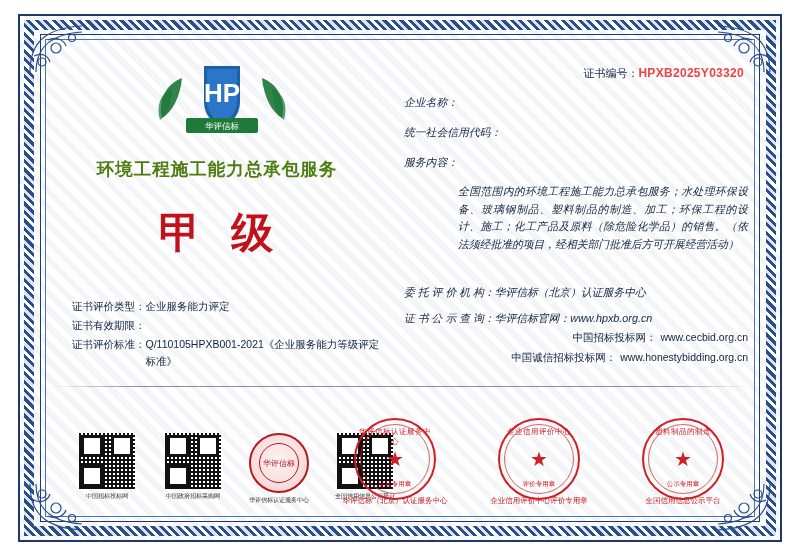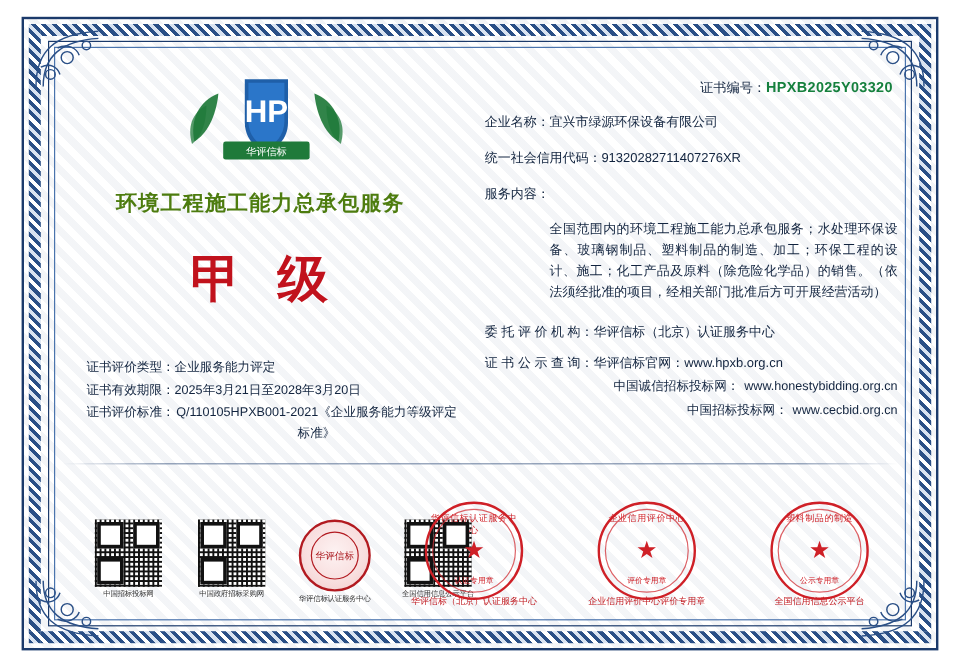--- a/index.html
+++ b/index.html
@@ -104,56 +104,57 @@
 
   .left-meta {
     position: absolute;
     left: 20px;
     top: 250px;
     width: 310px;
     font-size: 10.5px;
     color: #12243f;
     line-height: 17px;
   }
-  .left-meta .row { display: flex; margin-bottom: 2px; text-align: center; }
+  .left-meta .row { display: flex; margin-bottom: 2px; }
   .left-meta .lbl { white-space: nowrap; }
   .left-meta .val { }
 
   
   .right-col {
     position: absolute;
     left: 352px; top: 0; right: 0;
   }
   .cert-no-line {
     text-align: right;
     font-size: 11px;
     color: #12243f;
     margin-top: 18px;
     margin-right: 4px;
   }
   .cert-no-line .num {
-    color: #15803d;
+    color: #ef4444;
     font-weight: bold;
     font-size: 12px;
     letter-spacing: 0.3px;
   }
   .rfield {
     display: flex;
     font-size: 10.8px;
     color: #12243f;
     line-height: 16.5px;
     margin-top: 13px;
+    font-style: italic;
   }
   .rfield .lbl { white-space: nowrap; }
   .rfield .val { flex: 1; }
   .rfield.scope { margin-top: 14px; }
   .rfield.scope .val { line-height: 17.5px; text-align: justify; margin-top: 29px; }
 
   .right-lower {
-    margin-top: 16px;
+    margin-top: 31px;
   }
   .right-lower .rfield { margin-top: 9px; }
   .link-row {
     display: flex;
     font-size: 10.5px;
     color: #12243f;
     line-height: 17px;
     margin-top: 3px;
     justify-content: flex-end;
   }
@@ -381,65 +382,62 @@
       <div class="grade">甲 级</div>
     </div>
 
     <div class="left-meta">
       <div class="row">
         <span class="lbl">证书评价类型：</span>
         <span class="val">企业服务能力评定</span>
       </div>
       <div class="row">
         <span class="lbl">证书有效期限：</span>
-        <span class="val">2025年3月21日至2028年3月20日</span>
       </div>
       <div class="row">
         <span class="lbl">证书评价标准：</span>
         <span class="val">Q/110105HPXB001-2021《企业服务能力等级评定标准》</span>
       </div>
     </div>
 
     <div class="right-col">
 
       <div class="cert-no-line">
         <span>证书编号：</span><span class="num">HPXB2025Y03320</span>
       </div>
 
       <div class="rfield">
         <span class="lbl">企业名称：</span>
-        <span class="val">宜兴市绿源环保设备有限公司</span>
       </div>
 
       <div class="rfield">
         <span class="lbl">统一社会信用代码：</span>
-        <span class="val">91320282711407276XR</span>
       </div>
 
       <div class="rfield scope">
         <span class="lbl">服务内容：</span>
         <span class="val">全国范围内的环境工程施工能力总承包服务；水处理环保设备、玻璃钢制品、塑料制品的制造、加工；环保工程的设计、施工；化工产品及原料（除危险化学品）的销售。（依法须经批准的项目，经相关部门批准后方可开展经营活动）</span>
       </div>
 
       <div class="right-lower">
         <div class="rfield">
           <span class="lbl">委 托 评 价 机 构：</span>
           <span class="val">华评信标（北京）认证服务中心</span>
         </div>
         <div class="rfield">
           <span class="lbl">证 书 公 示 查 询：</span>
           <span class="val">华评信标官网：www.hpxb.org.cn</span>
         </div>
         <div class="link-row">
+          <span class="lbl">中国招标投标网：</span>
+          <span class="url">www.cecbid.org.cn</span>
+        </div>
+        <div class="link-row">
           <span class="lbl">中国诚信招标投标网：</span>
           <span class="url">www.honestybidding.org.cn</span>
-        </div>
-        <div class="link-row">
-          <span class="lbl">中国招标投标网：</span>
-          <span class="url">www.cecbid.org.cn</span>
         </div>
       </div>
     </div>
 
     <div class="mid-divider"></div>
 
     <div class="bottom">
 
       <div class="qr-group">
         <div class="qr-item">

